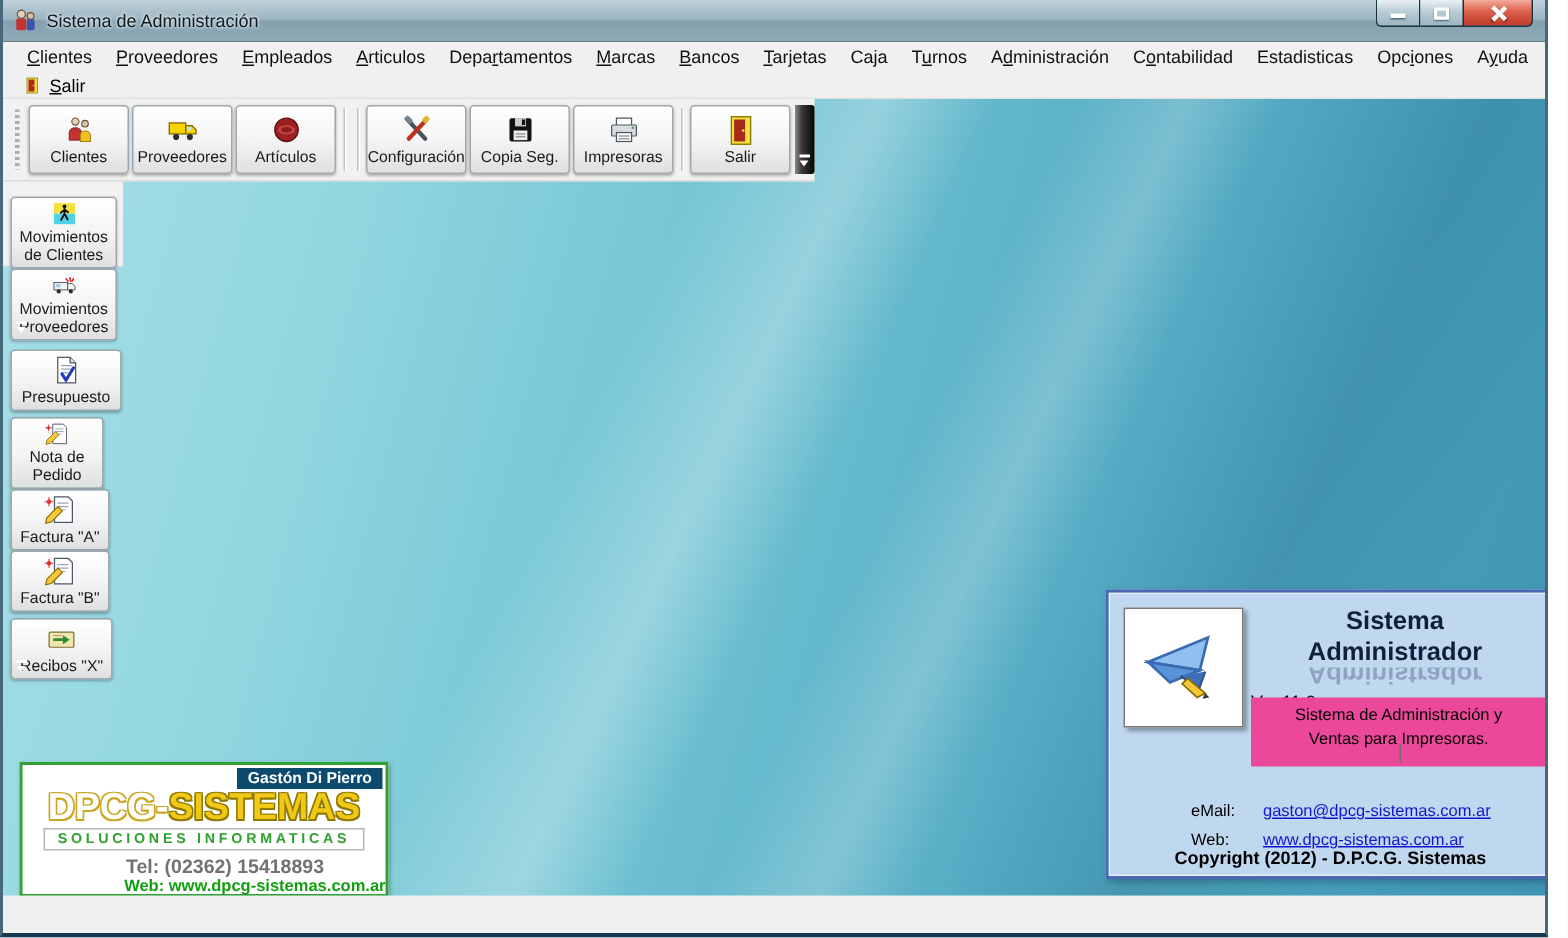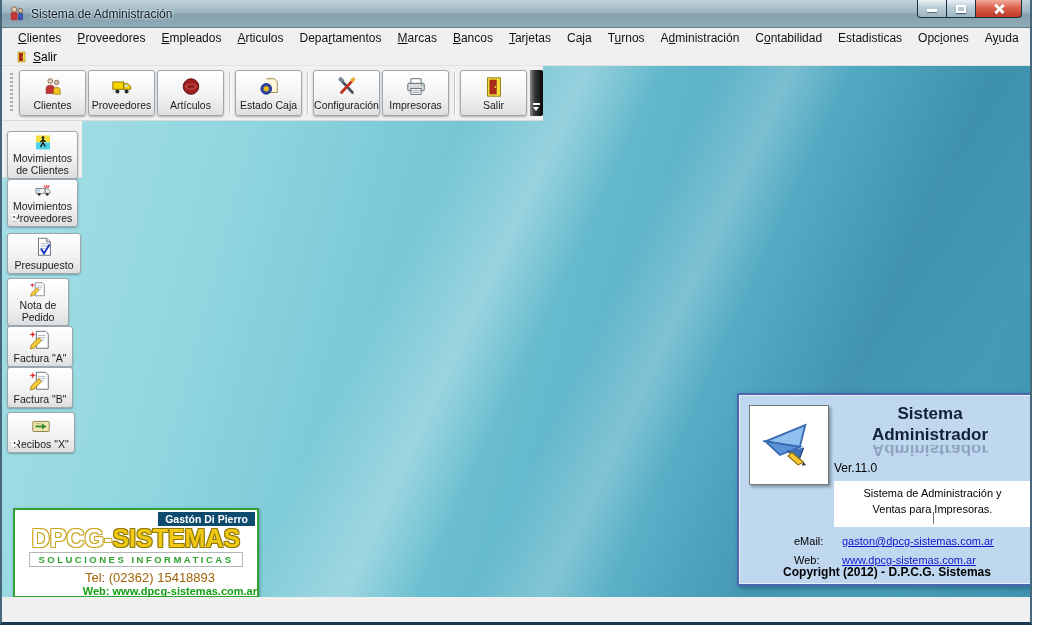--- a/index.html
+++ b/index.html
@@ -69,34 +69,34 @@
   
   .vendor { position:absolute; left:11px; top:442px; width:246px; height:90px; background:#FFF;
             border:2px solid #33A033; text-align:center; box-shadow:1px 1px 3px rgba(0,30,40,.3); }
   .vendor-owner { position:absolute; top:2px; right:2px; background:#0c4a6e; color:#FFF; font-weight:bold;
                   font-size:10.5px; padding:1px 7px; }
   .brand { margin-top:16px; font-size:25px; font-weight:bold; letter-spacing:0; line-height:1; }
   .brand .p1 { color:#FFF; text-shadow:-1px -1px 0 #C9A520, 1px -1px 0 #C9A520, -1px 1px 0 #C9A520, 1px 1px 0 #C9A520; }
   .brand .p2 { color:#F2C818; text-shadow:-1px -1px 0 #8F7A00, 1px -1px 0 #8F7A00, -1px 1px 0 #8F7A00, 1px 1px 0 #8F7A00; }
   .vendor-sub { margin:1px 14px 0 14px; border:1px solid #B5B5B5; color:#2FA12F; font-size:9.5px;
                 letter-spacing:2.5px; padding:1px 0; font-weight:bold; }
-  .vendor-tel { margin-top:3px; color:#a16207; font-size:13px; font-weight:normal;margin-left:28px; }
+  .vendor-tel { margin-top:3px; color:#737373; font-size:13px; font-weight:bold;margin-left:28px; }
   .vendor-web { color:#12A012; font-size:11px; font-weight:bold;text-align:right; }
 
   
   .about { position:absolute; left:735px; top:327px; width:300px; height:193px; background:#BFD8F0;
            border:2px solid #4A66B4; box-shadow:inset 0 0 0 1px #E6F0FB, 2px 2px 5px rgba(0,20,40,.35); }
   .about-iconbox { position:absolute; left:10px; top:10px; width:80px; height:80px; background:#FFF;
            border:1px solid #777; box-shadow:2px 2px 3px rgba(0,0,0,.35); display:flex; align-items:center; justify-content:center; }
   .about-title { position:absolute; left:92px; right:6px; top:8px; text-align:center; font-size:17px; font-weight:bold;
            color:#121F3B; line-height:1.25; }
   .about-refl { position:absolute; left:92px; right:6px; top:50px; height:14px; overflow:hidden; text-align:center;
            font-size:17px; font-weight:bold; color:#121F3B; opacity:.28; transform:scaleY(-1); }
   .about-ver { position:absolute; left:95px; top:66px; font-size:12px; font-weight:normal; color:#000; }
-  .about-desc { position:absolute; left:95px; top:86px; width:197px; height:46px; background:#ffffff; color:#000;
+  .about-desc { position:absolute; left:95px; top:70px; width:197px; height:46px; background:#ec4899; color:#000;
            font-size:11px; text-align:center; padding-top:5px; line-height:1.45; }
   .desc-tick { position:absolute; left:50%; bottom:3px; width:1px; height:12px; background:#6E6E6E; }
   .about-row { position:absolute; left:55px; font-size:11px; color:#000; display:flex; }
   .about-row .lbl { width:40px; }
   .about-row a { color:#1414CC; text-decoration:underline; margin-left:8px; }
   .r-email { top:140px; } .r-web { top:159px; }
   .about-copy { position:absolute; left:0; right:0; bottom:5px; text-align:center; font-size:12px; font-weight:bold; color:#000; }
 
   
   .statusbar { height:25px; background:linear-gradient(#FCFDFE, #E9EFF6 45%, #DDE6F0);
@@ -189,37 +189,40 @@
       </div>
       <div class="tbtn">
         <svg viewBox="0 0 24 24">
             <circle cx="12" cy="11.5" r="8.5" fill="#9E1F1F" stroke="#5A0E0E"></circle>
             <ellipse cx="12" cy="11.5" rx="6.3" ry="3.4" fill="#C24444"></ellipse>
             <ellipse cx="12" cy="11.5" rx="4" ry="2" fill="#8E1A1A"></ellipse>
           </svg>
         <span>Artículos</span>
       </div>
       <div class="tb-sep"></div>
-      <div class="tbtn">
-        <svg viewBox="0 0 24 24">
-            <path d="M9 3h9l3 3v12h-8" fill="#FFF6DC" stroke="#8E7430" stroke-width=".9"></path>
-            <circle cx="9" cy="14" r="5.8" fill="#2A46BE" stroke="#13246E"></circle>
-            <circle cx="9" cy="14" r="3" fill="#F0C020" stroke="#8A6E00" stroke-width=".7"></circle>
-          </svg>
-        <span>Estado Caja</span>
-      </div>
       <div class="tb-sep"></div>
       <div class="tbtn">
         <svg viewBox="0 0 24 24">
             <path d="M5 4l13 14" stroke="#47525C" stroke-width="3" stroke-linecap="round"></path>
             <rect x="2.8" y="2.2" width="6" height="4" rx="1" transform="rotate(45 5.8 4.2)" fill="#76838E"></rect>
             <path d="M19 4L6 18" stroke="#C22F1E" stroke-width="3" stroke-linecap="round"></path>
             <rect x="16" y="2" width="5" height="4" rx="1" transform="rotate(-45 18.5 4)" fill="#E2B43C"></rect>
           </svg>
         <span>Configuración</span>
+      </div>
+      <div class="tbtn">
+        <svg viewBox="0 0 24 24">
+            <rect x="4" y="3" width="16" height="17" rx="1.5" fill="#121212"></rect>
+            <rect x="8" y="3" width="8" height="6" fill="#CFCFCF"></rect>
+            <rect x="13" y="4" width="2.4" height="4" fill="#121212"></rect>
+            <rect x="7" y="12" width="10" height="7" fill="#EFEFEF"></rect>
+            <line x1="8.5" y1="14.5" x2="15.5" y2="14.5" stroke="#9A9A9A"></line>
+            <line x1="8.5" y1="16.5" x2="15.5" y2="16.5" stroke="#9A9A9A"></line>
+          </svg>
+        <span>Copia Seg.</span>
       </div>
       <div class="tbtn">
         <svg viewBox="0 0 24 24">
             <rect x="6.5" y="3" width="11" height="5.5" fill="#FFF" stroke="#4E5860" stroke-width=".9"></rect>
             <rect x="3" y="8" width="18" height="8" rx="1" fill="#D9DDE0" stroke="#4E5860" stroke-width=".9"></rect>
             <rect x="6.5" y="13.5" width="11" height="6.5" fill="#FFF" stroke="#4E5860" stroke-width=".9"></rect>
             <line x1="8" y1="16" x2="16" y2="16" stroke="#9AA2A8"></line>
             <line x1="8" y1="18" x2="16" y2="18" stroke="#9AA2A8"></line>
             <circle cx="18.5" cy="10" r=".9" fill="#4FA84F"></circle>
           </svg>

